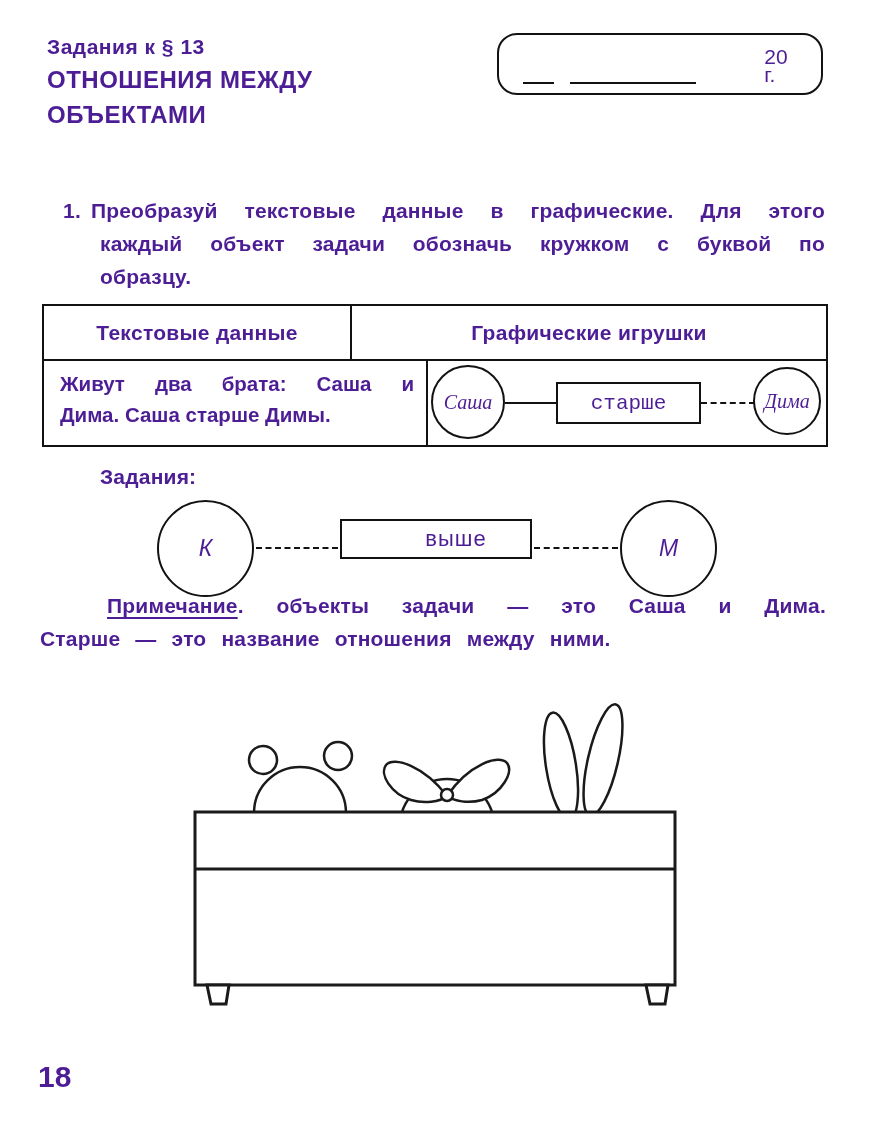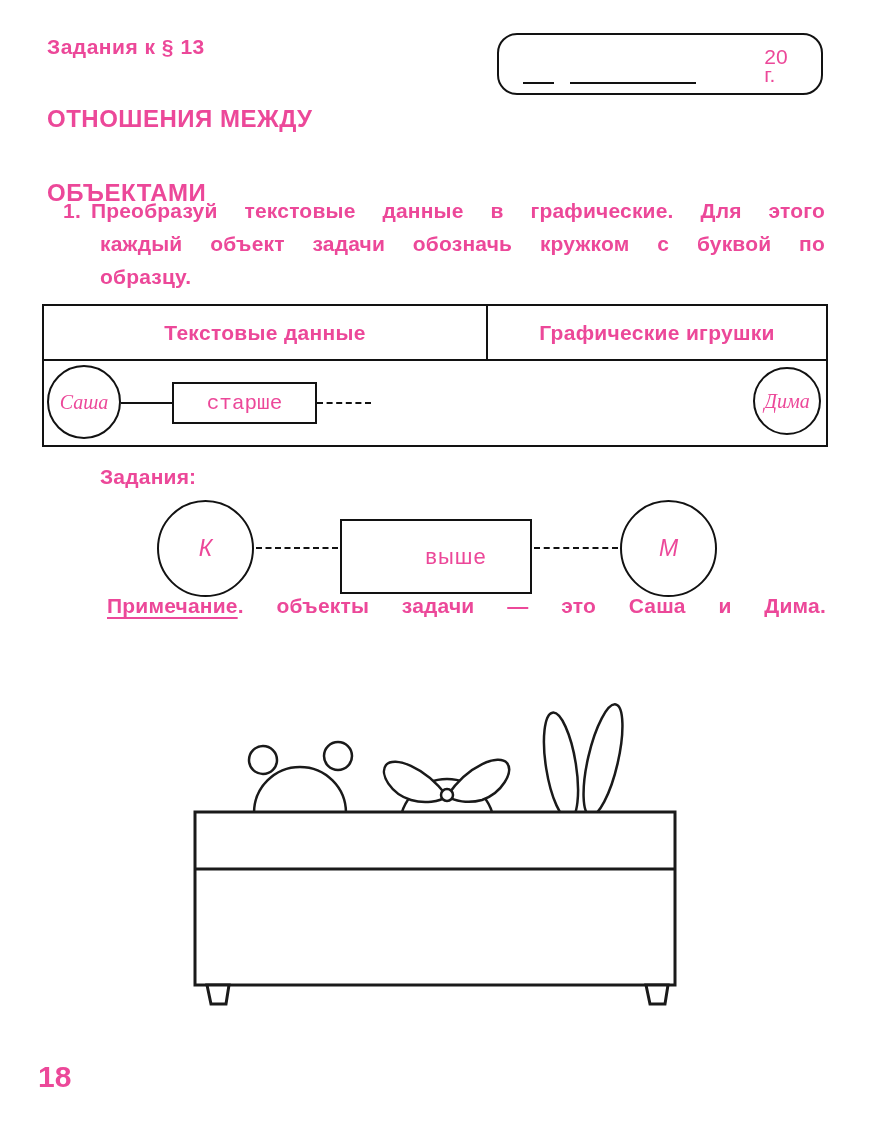--- a/index.html
+++ b/index.html
@@ -1,26 +1,26 @@
 <!DOCTYPE html>
 <html><head>
 <meta charset="utf-8">
 <style>
   * { margin:0; padding:0; box-sizing:border-box; }
   html,body { background:#e8e8e8; }
   .page {
     position:relative; width:871px; height:1123px; margin:0 auto;
-    background:#ffffff; color:#ec4899; overflow:hidden;
+    background:#ffffff; color:#4c1d95; overflow:hidden;
     font-family:"Liberation Sans", sans-serif;
   }
   .abs { position:absolute; }
 
   
   .h-small { font-size:21px; font-weight:700; letter-spacing:.5px; line-height:30px; }
-  .h-big   { font-size:24px; font-weight:700; letter-spacing:.5px; line-height:35px;margin-top:39px; }
+  .h-big   { font-size:24px; font-weight:700; letter-spacing:.5px; line-height:35px; }
 
   .date-box {
     left:497px; top:33px; width:326px; height:62px;
     border:2.5px solid #121212; border-radius:20px;
     display:flex; align-items:flex-end; padding:0 22px 9px 24px;
   }
   .blank { display:inline-block; height:0; border-bottom:2.5px solid #121212; }
   .blank.short { width:36px; margin-right:16px; }
   .blank.long  { width:146px; margin-right:26px; }
   .date-suffix { font-size:21px; font-weight:400; line-height:18px;margin-left:42px; }
@@ -28,21 +28,21 @@
   
   .body-text { font-size:21px; font-weight:600; line-height:33px; letter-spacing:.2px; }
   .just { text-align:justify; text-align-last:justify; }
   .num { font-weight:700; margin-right:10px; }
   .indent { padding-left:37px; }
 
   
   .dtable { left:42px; top:304px; width:786px; border:2.5px solid #121212; background:#fff; }
   .thead { display:flex; height:55px; border-bottom:2.5px solid #121212; }
   .th { font-size:21px; font-weight:700; line-height:53px; text-align:center; letter-spacing:.3px; }
-  .th-left { width:444px; border-right:2.5px solid #121212; }
+  .th-left { width:308px; border-right:2.5px solid #121212; }
   .th-right { flex:1; }
   .tbody { display:flex; height:84px; }
   .td-left { width:384px; border-right:2.5px solid #121212; padding:7px 12px 0 16px;
              font-size:20.5px; font-weight:600; line-height:31px; }
   .td-right { flex:1; position:relative; }
 
   .circ {
     position:absolute; border:2.5px solid #121212; border-radius:50%;
     display:flex; align-items:center; justify-content:center; background:#fff;
     font-family:"Liberation Serif", serif; font-weight:400;font-style:italic;
@@ -58,21 +58,21 @@
   .c-dima  { right:5px; top:6px;  width:68px; height:68px; font-size:20px; }
   .r-starshe { left:128px; top:21px; width:145px; height:42px;
                font-family:Liberation Mono, monospace; font-size:21px; }
   .cn1 { left:77px;  top:41px; width:51px; }
   .cn2 { left:273px; top:41px; width:54px; }
 
   
   .sample-label { left:100px; top:460px; font-size:21px; font-weight:600; }
   .c-k { left:157px; top:500px; width:97px; height:97px; font-family:"Liberation Sans",sans-serif; font-size:23px; font-weight:400; }
   .c-m { left:620px; top:500px; width:97px; height:97px; font-family:"Liberation Sans",sans-serif; font-size:23px; font-weight:400; }
-  .r-vyshe { left:340px; top:519px; width:192px; height:75px; font-size:22px; font-weight:400; letter-spacing:1px;padding-left:40px; }
+  .r-vyshe { left:340px; top:519px; width:192px; height:40px; font-size:22px; font-weight:400; letter-spacing:1px;padding-left:40px; }
   .cn3 { left:256px; top:547px; width:82px; }
   .cn4 { left:534px; top:547px; width:84px; }
 
   
   .note { left:40px; top:589px; width:786px; }
   .note .lead { text-decoration:underline; text-underline-offset:4px;margin-left:7px; }
   .note-l1 { padding-left:60px; }
   .note-l2 { word-spacing:9px; }
 
   
@@ -105,20 +105,24 @@
     <div class="just indent">каждый объект задачи обозначь кружком с буквой по</div>
     <div class="indent">образцу.</div>
   </div>
 
   <div class="abs dtable">
     <div class="thead">
       <div class="th th-left">Текстовые данные</div>
       <div class="th th-right">Графические игрушки</div>
     </div>
     <div class="tbody">
+      <div class="td-left">
+        <div class="just">Живут два брата: Саша и</div>
+        <div>Дима. Саша старше Димы.</div>
+      </div>
       <div class="td-right">
         <div class="circ c-sasha">
             <span>Саша</span>
           </div>
         <span class="conn solid cn1"></span>
         <div class="relbox r-starshe">
             <span>старше</span>
           </div>
         <span class="conn cn2"></span>
         <div class="circ c-dima">
@@ -137,20 +141,21 @@
   <div class="abs relbox r-vyshe">
       <span>выше</span>
     </div>
   <span class="abs conn cn4"></span>
   <div class="abs circ c-m">
       <span>М</span>
     </div>
 
   <div class="abs body-text note">
     <div class="just note-l1"><span class="lead">Примечание</span><span>. объекты задачи — это Саша и Дима.</span></div>
+    <div class="note-l2">Старше — это название отношения между ними.</div>
   </div>
 
 
   <svg class="abs scene" viewBox="0 0 871 1123">
     <g stroke="#1a1a1a" fill="#ffffff" stroke-width="2.5">
 
       <g>
         <circle cx="263" cy="760" r="14"></circle>
         <circle cx="338" cy="756" r="14"></circle>
         <circle cx="300" cy="813" r="46"></circle>

